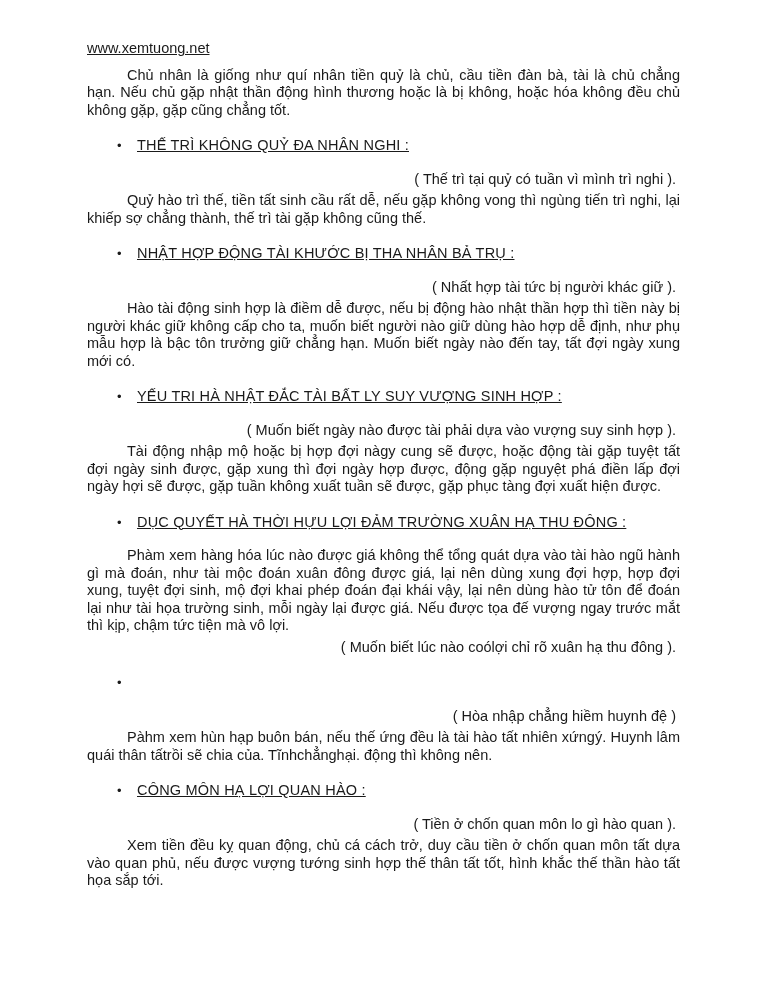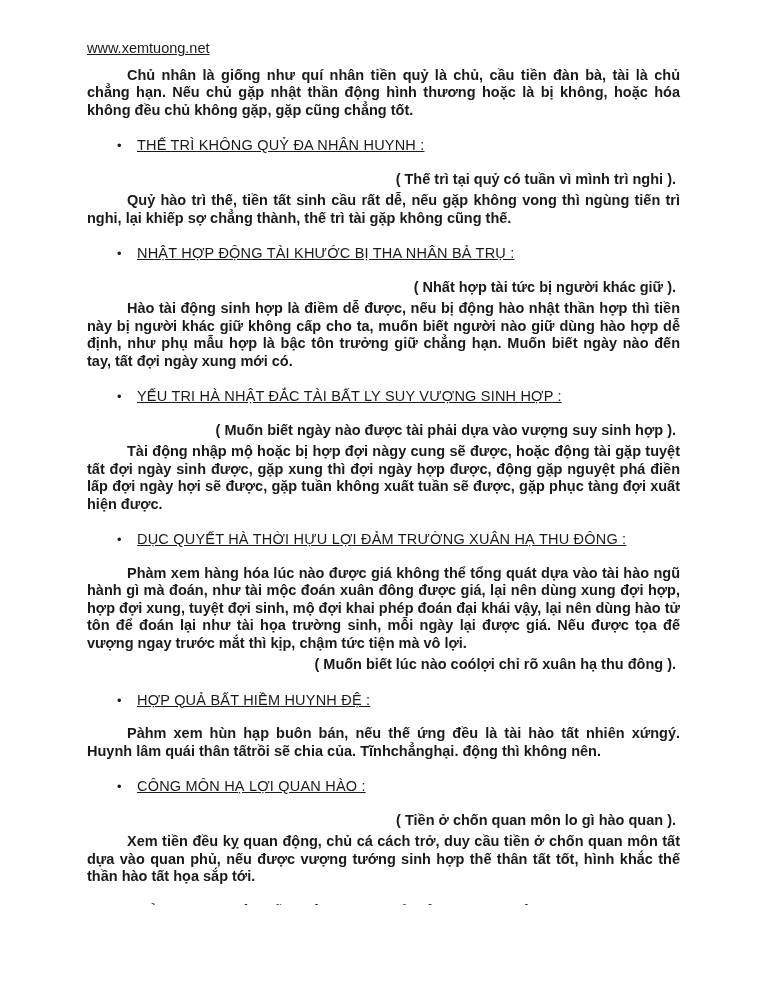--- a/index.html
+++ b/index.html
@@ -27,21 +27,20 @@
     display: inline-block;
     text-decoration: underline;
     color: #1a1a1a;
     margin-bottom: 9px;
     cursor: pointer;
   }
   .par {
     margin: 0;
     text-align: justify;
     text-indent: 40px;
-    font-weight: bold;
   }
   .annotation {
     margin: 4px;
     text-align: right;
     text-indent: 0;
   }
   .heading-row {
     display: flex;
     align-items: baseline;
     margin: 18px 0 16px 0;
@@ -71,21 +70,21 @@
 <div class="page">
 
   <span class="site-link">www.xemtuong.net</span>
 
   <p class="par">Chủ nhân là giống như quí nhân tiền quỷ là chủ, cầu tiền đàn bà, tài là chủ chẳng hạn. Nếu chủ gặp nhật thần động hình thương hoặc là bị không, hoặc hóa không đều chủ không gặp, gặp cũng chẳng tốt.</p>
 
   
   <div>
     <div class="heading-row">
       <span class="bullet">•</span>
-      <span class="heading-text">THẾ TRÌ KHÔNG QUỶ ĐA NHÂN HUYNH :</span>
+      <span class="heading-text">THẾ TRÌ KHÔNG QUỶ ĐA NHÂN NGHI :</span>
     </div>
     <p class="par annotation">( Thế trì tại quỷ có tuần vì mình trì nghi ).</p>
     <p class="par">Quỷ hào trì thế, tiền tất sinh cầu rất dễ, nếu gặp không vong thì ngùng tiến trì nghi, lại khiếp sợ chẳng thành, thế trì tài gặp không cũng thế.</p>
   </div>
 
   
   <div>
     <div class="heading-row">
       <span class="bullet">•</span>
       <span class="heading-text">NHẬT HỢP ĐỘNG TÀI KHƯỚC BỊ THA NHÂN BẢ TRỤ :</span>
@@ -111,22 +110,22 @@
       <span class="heading-text">DỤC QUYẾT HÀ THỜI HỰU LỢI ĐẢM TRƯỜNG XUÂN HẠ THU ĐÔNG :</span>
     </div>
     <p class="par">Phàm xem hàng hóa lúc nào được giá không thể tổng quát dựa vào tài hào ngũ hành gì mà đoán, như tài mộc đoán xuân đông được giá, lại nên dùng xung đợi hợp, hợp đợi xung, tuyệt đợi sinh, mộ đợi khai phép đoán đại khái vậy, lại nên dùng hào tử tôn để đoán lại như tài họa trường sinh, mỗi ngày lại được giá. Nếu được tọa đế vượng ngay trước mắt thì kịp, chậm tức tiện mà vô lợi.</p>
     <p class="par annotation">( Muốn biết lúc nào coólợi chỉ rõ xuân hạ thu đông ).</p>
   </div>
 
   
   <div>
     <div class="heading-row">
       <span class="bullet">•</span>
-      <span class="heading-text">HỢP QUẢ BẤT HIỀM HUYNH ĐỆ :</span>
     </div>
+    <p class="par annotation">( Hòa nhập chẳng hiềm huynh đệ )</p>
     <p class="par">Pàhm xem hùn hạp buôn bán, nếu thế ứng đều là tài hào tất nhiên xứngý. Huynh lâm quái thân tấtrồi sẽ chia của. Tĩnhchẳnghại. động thì không nên.</p>
   </div>
 
   
   <div>
     <div class="heading-row">
       <span class="bullet">•</span>
       <span class="heading-text">CÔNG MÔN HẠ LỢI QUAN HÀO :</span>
     </div>
     <p class="par annotation">( Tiền ở chốn quan  môn lo gì hào quan ).</p>

